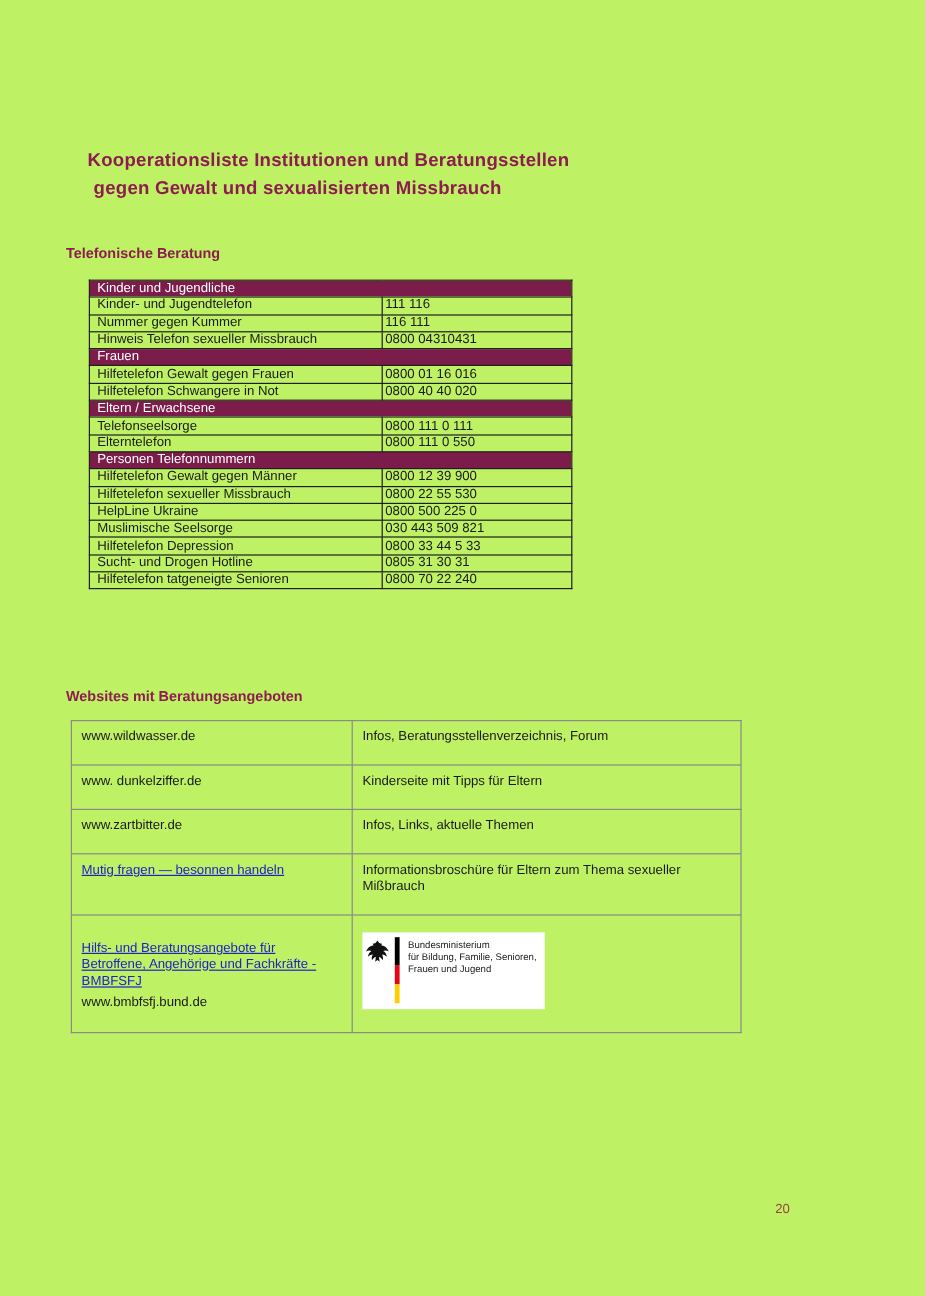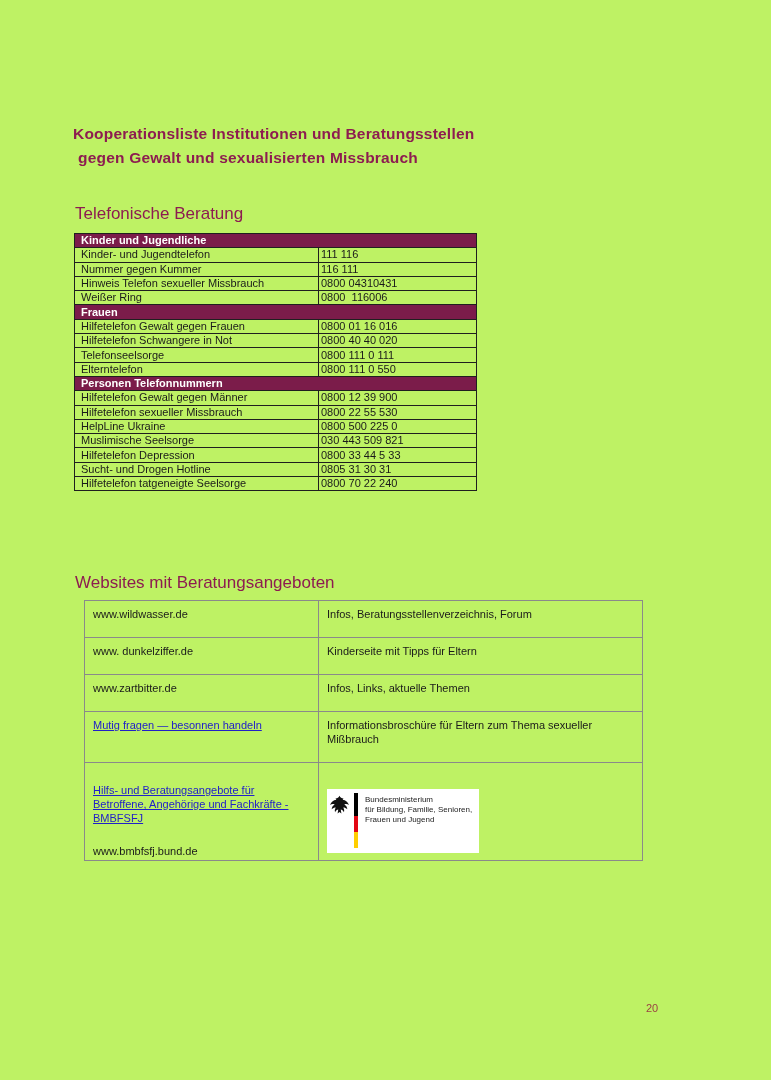--- a/index.html
+++ b/index.html
@@ -17,58 +17,58 @@
     background:#bef264;font-family:"Liberation Sans",sans-serif;color:#1a1a1a;
     overflow:hidden;
   }
   .doc-title{
     position:absolute;left:73px;top:122px;
     font-size:15.5px;font-weight:bold;color:var(--title-maroon);
     line-height:23.5px;letter-spacing:0.2px;
   }
   .doc-title .line2{padding-left:5px;}
   .section-heading{
-    position:absolute;left:75px;
-    font-size:17px;font-weight:normal;color:var(--title-maroon);
+    position:absolute;left:55px;
+    font-size:12px;font-weight:bold;color:var(--title-maroon);
   }
   .h-phone{top:204px;}
   .h-web{top:573px;}
 
   
   table{border-collapse:collapse;}
   .phone-table{
     position:absolute;left:74px;top:233px;width:402px;
     font-size:11px;table-layout:fixed;
   }
   .phone-table td{
     border:1px solid #1f1f1f;height:13.3px;line-height:13px;
     padding:0 0 0 6px;overflow:hidden;white-space:nowrap;
   }
   .phone-table tr.hdr td{
-    background:var(--accent-maroon);color:#ffffff;font-weight:bold;
+    background:var(--accent-maroon);color:#ffffff;font-weight:normal;
   }
   .phone-table td.num{padding-left:2px;white-space:pre;}
 
   
   .web-table{
-    position:absolute;left:84px;top:600px;width:558px;
+    position:absolute;left:59px;top:600px;width:558px;
     font-size:11px;table-layout:fixed;
   }
   .web-table td{
     border:1px solid #8a8a8a;vertical-align:top;
     padding:6px 8px 0 8px;line-height:14px;
   }
   a.doc-link{color:var(--link-blue);text-decoration:underline;}
-  .site-sub{display:block;margin-top:19px;color:#1a1a1a;}
+  .site-sub{display:block;margin-top:3px;color:#1a1a1a;}
   .cell-pad-top{padding-top:20px !important;}
 
   
   .ministry-logo{
     display:flex;align-items:flex-start;background:#ffffff;
-    width:148px;min-height:58px;margin:20px 0 0 0;padding:4px 2px 2px 2px;
+    width:148px;min-height:58px;margin:8px 0 0 0;padding:4px 2px 2px 2px;
   }
   .eagle{flex:0 0 auto;margin-top:1px;}
   .flag-stripe{
     flex:0 0 auto;width:4px;height:55px;margin:0 7px 0 4px;
     background:linear-gradient(to bottom,
       var(--flag-black) 0 42%,
       var(--flag-red) 42% 71%,
       var(--flag-gold) 71% 100%);
   }
   .ministry-text{
@@ -105,35 +105,34 @@
           <td class="num">111 116</td>
         </tr>
       <tr>
           <td>Nummer gegen Kummer</td>
           <td class="num">116 111</td>
         </tr>
       <tr>
           <td>Hinweis Telefon sexueller Missbrauch</td>
           <td class="num">0800 04310431</td>
         </tr>
-      <tr>
-          <td>Weißer Ring</td>
-          <td class="num">0800  116006</td>
-        </tr>
       <tr class="hdr">
           <td colspan="2">Frauen</td>
         </tr>
       <tr>
           <td>Hilfetelefon Gewalt gegen Frauen</td>
           <td class="num">0800 01 16 016</td>
         </tr>
       <tr>
           <td>Hilfetelefon Schwangere in Not</td>
           <td class="num">0800 40 40 020</td>
         </tr>
+      <tr class="hdr">
+          <td colspan="2">Eltern / Erwachsene</td>
+        </tr>
       <tr>
           <td>Telefonseelsorge</td>
           <td class="num">0800 111 0 111</td>
         </tr>
       <tr>
           <td>Elterntelefon</td>
           <td class="num">0800 111 0 550</td>
         </tr>
       <tr class="hdr">
           <td colspan="2">Personen Telefonnummern</td>
@@ -156,21 +155,21 @@
         </tr>
       <tr>
           <td>Hilfetelefon Depression</td>
           <td class="num">0800 33 44 5 33</td>
         </tr>
       <tr>
           <td>Sucht- und Drogen Hotline</td>
           <td class="num">0805 31 30 31</td>
         </tr>
       <tr>
-          <td>Hilfetelefon tatgeneigte Seelsorge</td>
+          <td>Hilfetelefon tatgeneigte Senioren</td>
           <td class="num">0800 70 22 240</td>
         </tr>
     </tbody>
   </table>
 
   <div class="section-heading h-web">Websites mit Beratungsangeboten</div>
 
   <table class="web-table">
     <colgroup>
         <col style="width:234px">

